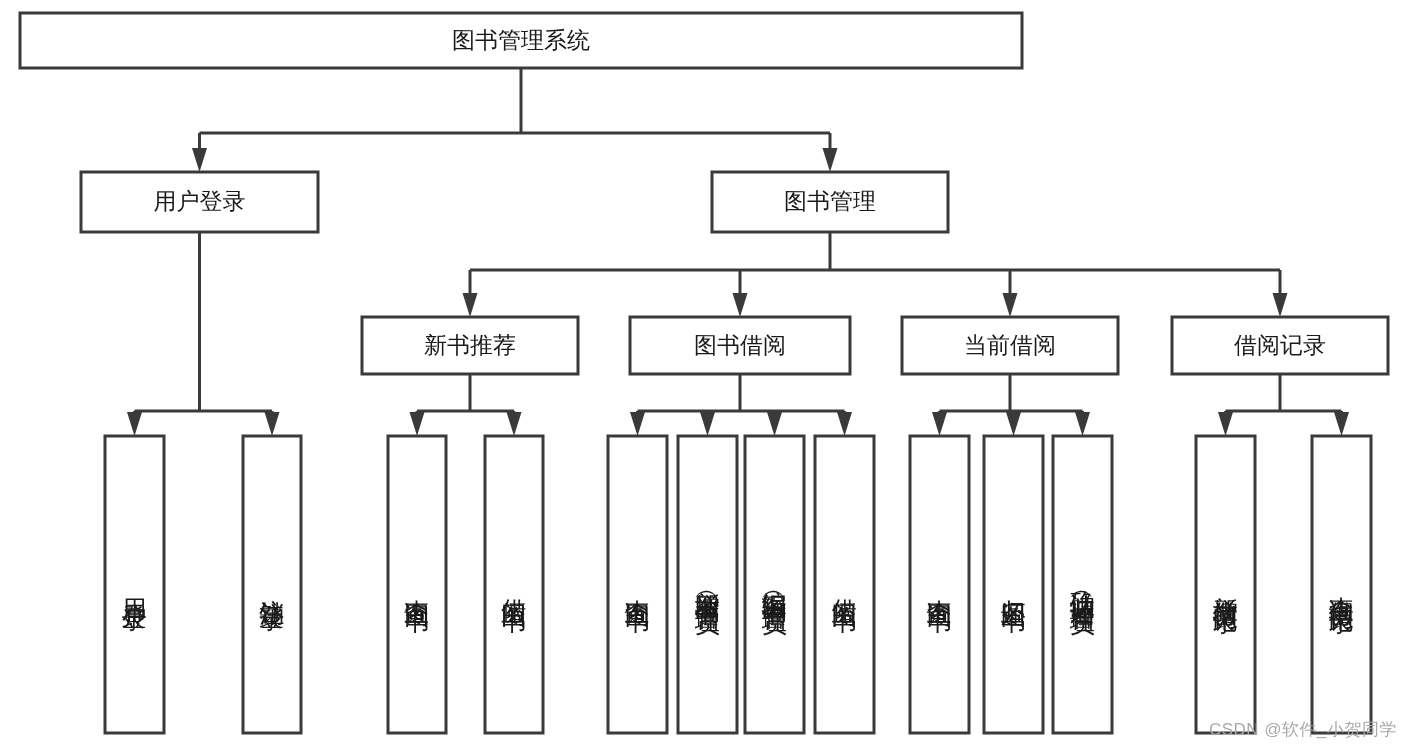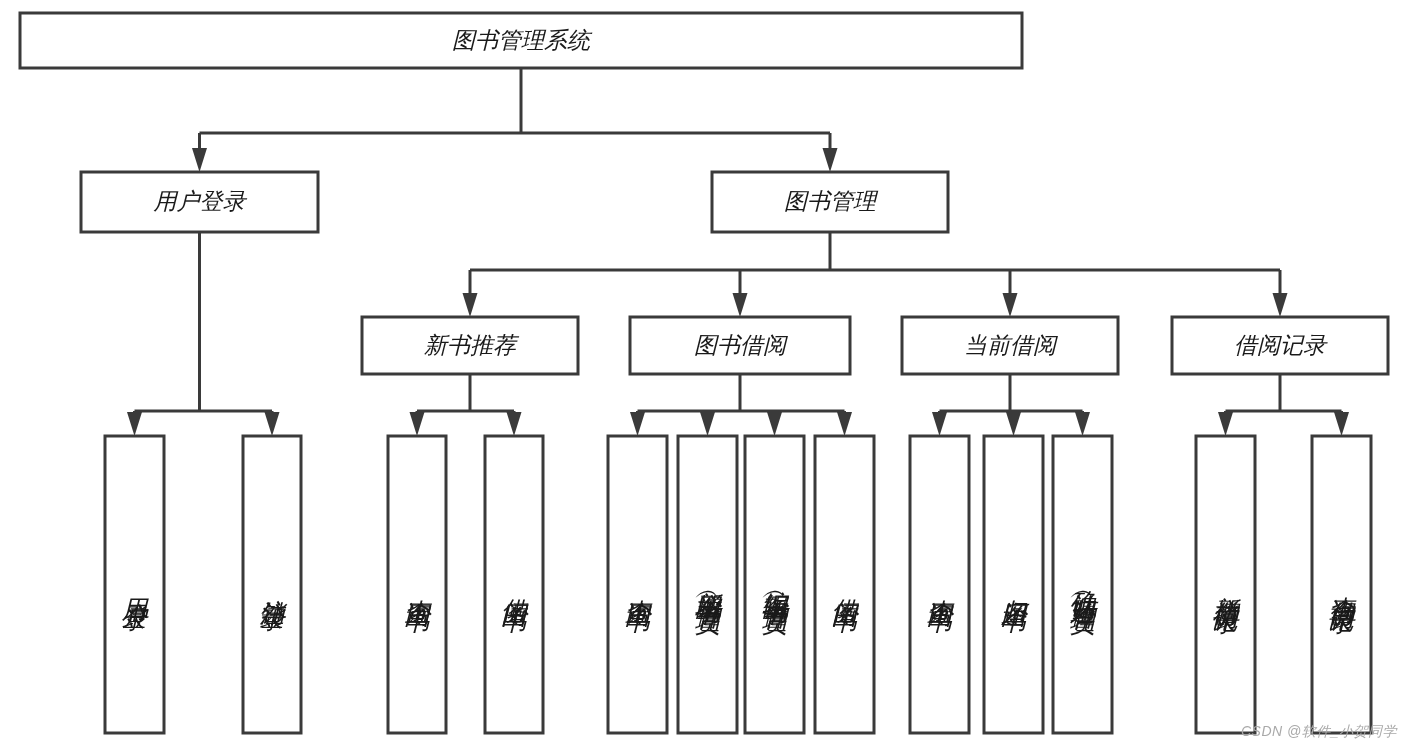--- a/index.html
+++ b/index.html
@@ -12,21 +12,20 @@
     height: 747px;
     font-family: "Liberation Sans", "DejaVu Sans", sans-serif;
     overflow: hidden;
     position: relative;
   }
   #diagram-root {
     position: relative;
     width: 1405px;
     height: 747px;
     background: #ffffff;
-    font-style: italic;
   }
   svg.diagram-svg {
     position: absolute;
     left: 0;
     top: 0;
     width: 1405px;
     height: 747px;
   }
   .node-box {
     fill: #ffffff;
@@ -60,21 +59,21 @@
     letter-spacing: 3px;
     text-align: center;
     white-space: nowrap;
     pointer-events: none;
   }
   .watermark {
     position: absolute;
     right: 8px;
     bottom: 6px;
     font-family: "Liberation Sans", "DejaVu Sans", sans-serif;
-    font-size: 14px;
+    font-size: 17px;
     color: #a9a9a9;
     letter-spacing: 0.5px;
   }
 </style>
 </head>
 <body>
 
 <div id="diagram-root">
 
   <svg class="diagram-svg" viewBox="0 0 1405 747">

